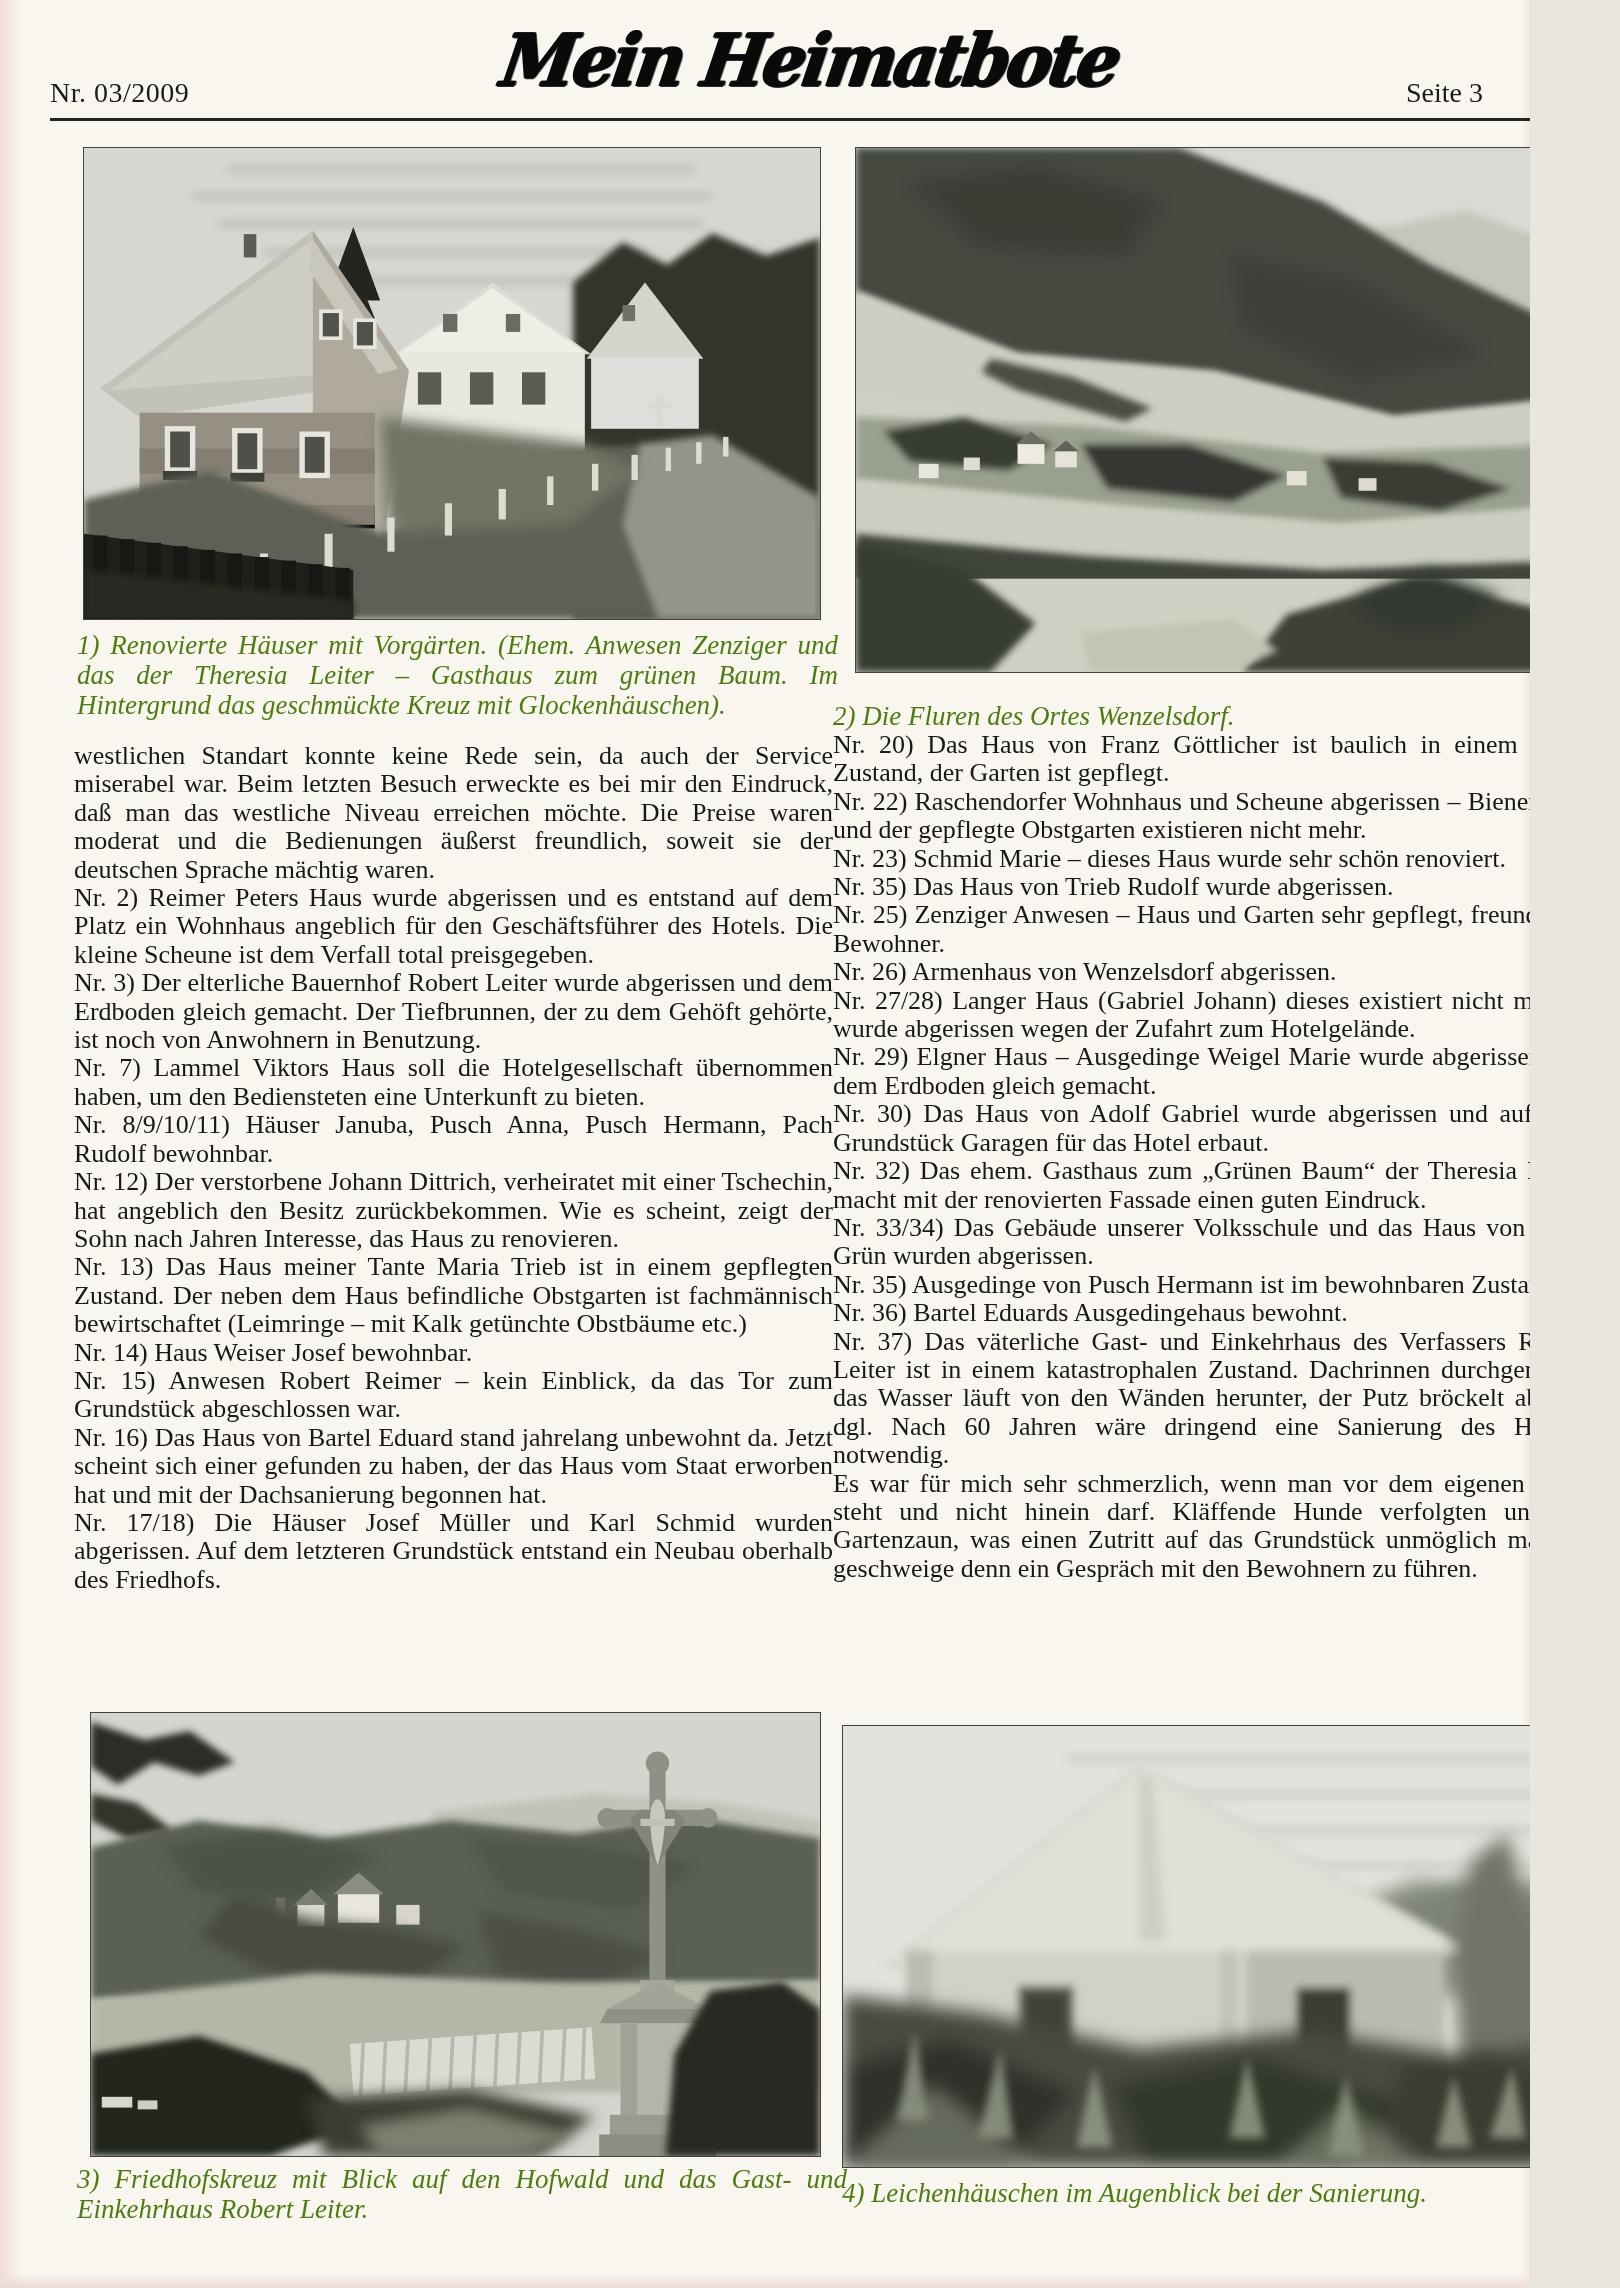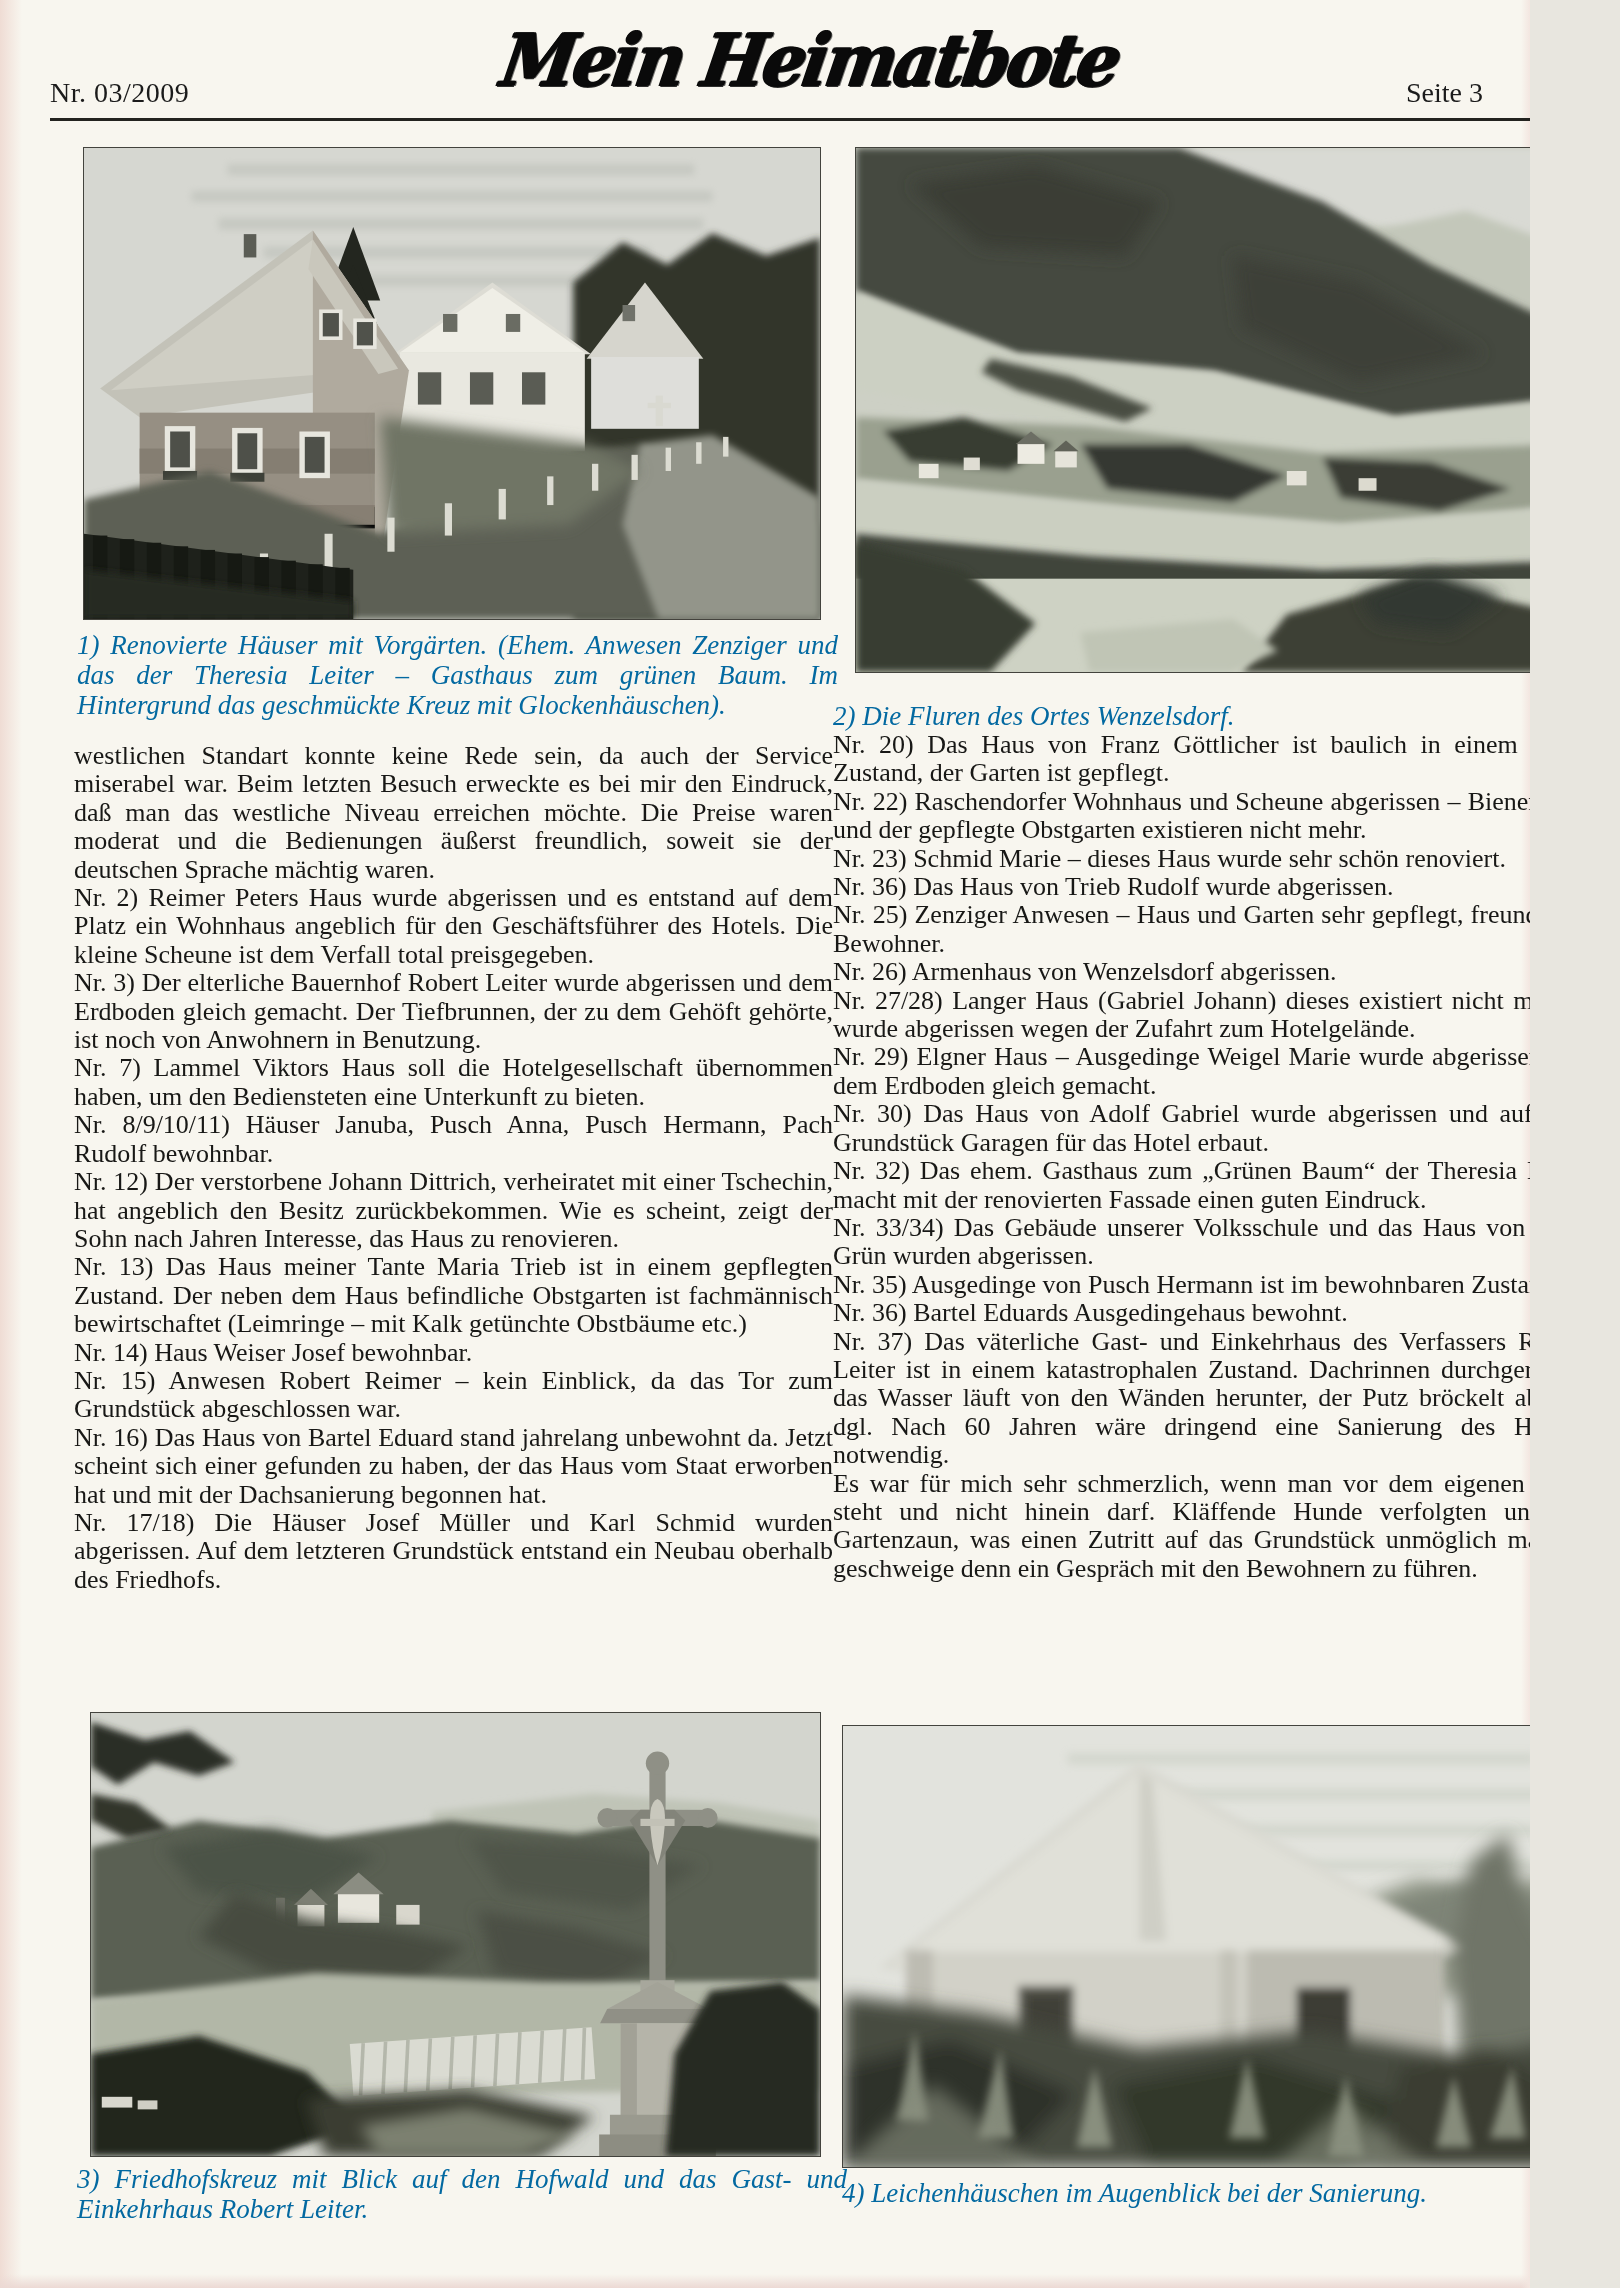--- a/index.html
+++ b/index.html
@@ -25,21 +25,21 @@
     transform:skewX(-9deg) scaleY(1.08);
     text-shadow:1.8px 0 0 #0a0a0a,-0.9px 0.9px 0 #0a0a0a,0.9px 1.8px 0 rgba(10,10,10,.85),2.7px 0.9px 0 rgba(10,10,10,.55);
   }
   .hdr-rule{position:absolute;left:50px;top:118px;width:1524px;height:2.7px;background:#23231f;}
 
   .photo{position:absolute;z-index:2;border:1.8px solid #43433d;background:#d7d8d2;box-sizing:border-box;}
   .photo svg{display:block;width:100%;height:100%;}
 
   .caption{
     position:absolute;z-index:3;font-style:italic;font-size:27px;line-height:30px;
-    color:#0369a1;
+    color:#4d7c0f;
   }
   .caption.just{text-align:justify;}
 
   .col{
     position:absolute;z-index:1;font-size:26px;line-height:28.4px;text-align:justify;
     color:#181816;
   }
   .col p{margin:0;padding:0;}
 </style>
 </head>
@@ -233,21 +233,21 @@
       <p>Nr. 13) Das Haus meiner Tante Maria Trieb ist in einem gepflegten Zustand. Der neben dem Haus befindliche Obstgarten ist fachmännisch bewirtschaftet (Leimringe – mit Kalk getünchte Obstbäume etc.)</p>
       <p>Nr. 14) Haus Weiser Josef bewohnbar.</p>
       <p>Nr. 15) Anwesen Robert Reimer – kein Einblick, da das Tor zum Grundstück abgeschlossen war.</p>
       <p>Nr. 16) Das Haus von Bartel Eduard stand jahrelang unbewohnt da. Jetzt scheint sich einer gefunden zu haben, der das Haus vom Staat erworben hat und mit der Dachsanierung begonnen hat.</p>
       <p>Nr. 17/18) Die Häuser Josef Müller und Karl Schmid wurden abgerissen. Auf dem letzteren Grundstück entstand ein Neubau oberhalb des Friedhofs.</p>
     </div>
   <div class="col" style="left:833px;top:731px;width:756px;">
       <p>Nr. 20) Das Haus von Franz Göttlicher ist baulich in einem guten Zustand, der Garten ist gepflegt.</p>
       <p>Nr. 22) Raschendorfer Wohnhaus und Scheune abgerissen – Bienenhaus und der gepflegte Obstgarten existieren nicht mehr.</p>
       <p>Nr. 23) Schmid Marie – dieses Haus wurde sehr schön renoviert.</p>
-      <p>Nr. 36) Das Haus von Trieb Rudolf wurde abgerissen.</p>
+      <p>Nr. 35) Das Haus von Trieb Rudolf wurde abgerissen.</p>
       <p>Nr. 25) Zenziger Anwesen – Haus und Garten sehr gepflegt, freundliche Bewohner.</p>
       <p>Nr. 26) Armenhaus von Wenzelsdorf abgerissen.</p>
       <p>Nr. 27/28) Langer Haus (Gabriel Johann) dieses existiert nicht mehr – wurde abgerissen wegen der Zufahrt zum Hotelgelände.</p>
       <p>Nr. 29) Elgner Haus – Ausgedinge Weigel Marie wurde abgerissen und dem Erdboden gleich gemacht.</p>
       <p>Nr. 30) Das Haus von Adolf Gabriel wurde abgerissen und auf dem Grundstück Garagen für das Hotel erbaut.</p>
       <p>Nr. 32) Das ehem. Gasthaus zum „Grünen Baum“ der Theresia Leiter macht mit der renovierten Fassade einen guten Eindruck.</p>
       <p>Nr. 33/34) Das Gebäude unserer Volksschule und das Haus von Josef Grün wurden abgerissen.</p>
       <p>Nr. 35) Ausgedinge von Pusch Hermann ist im bewohnbaren Zustand.</p>
       <p>Nr. 36) Bartel Eduards Ausgedingehaus bewohnt.</p>
       <p>Nr. 37) Das väterliche Gast- und Einkehrhaus des Verfassers Robert Leiter ist in einem katastrophalen Zustand. Dachrinnen durchgerostet, das Wasser läuft von den Wänden herunter, der Putz bröckelt ab und dgl. Nach 60 Jahren wäre dringend eine Sanierung des Hauses notwendig.</p>

